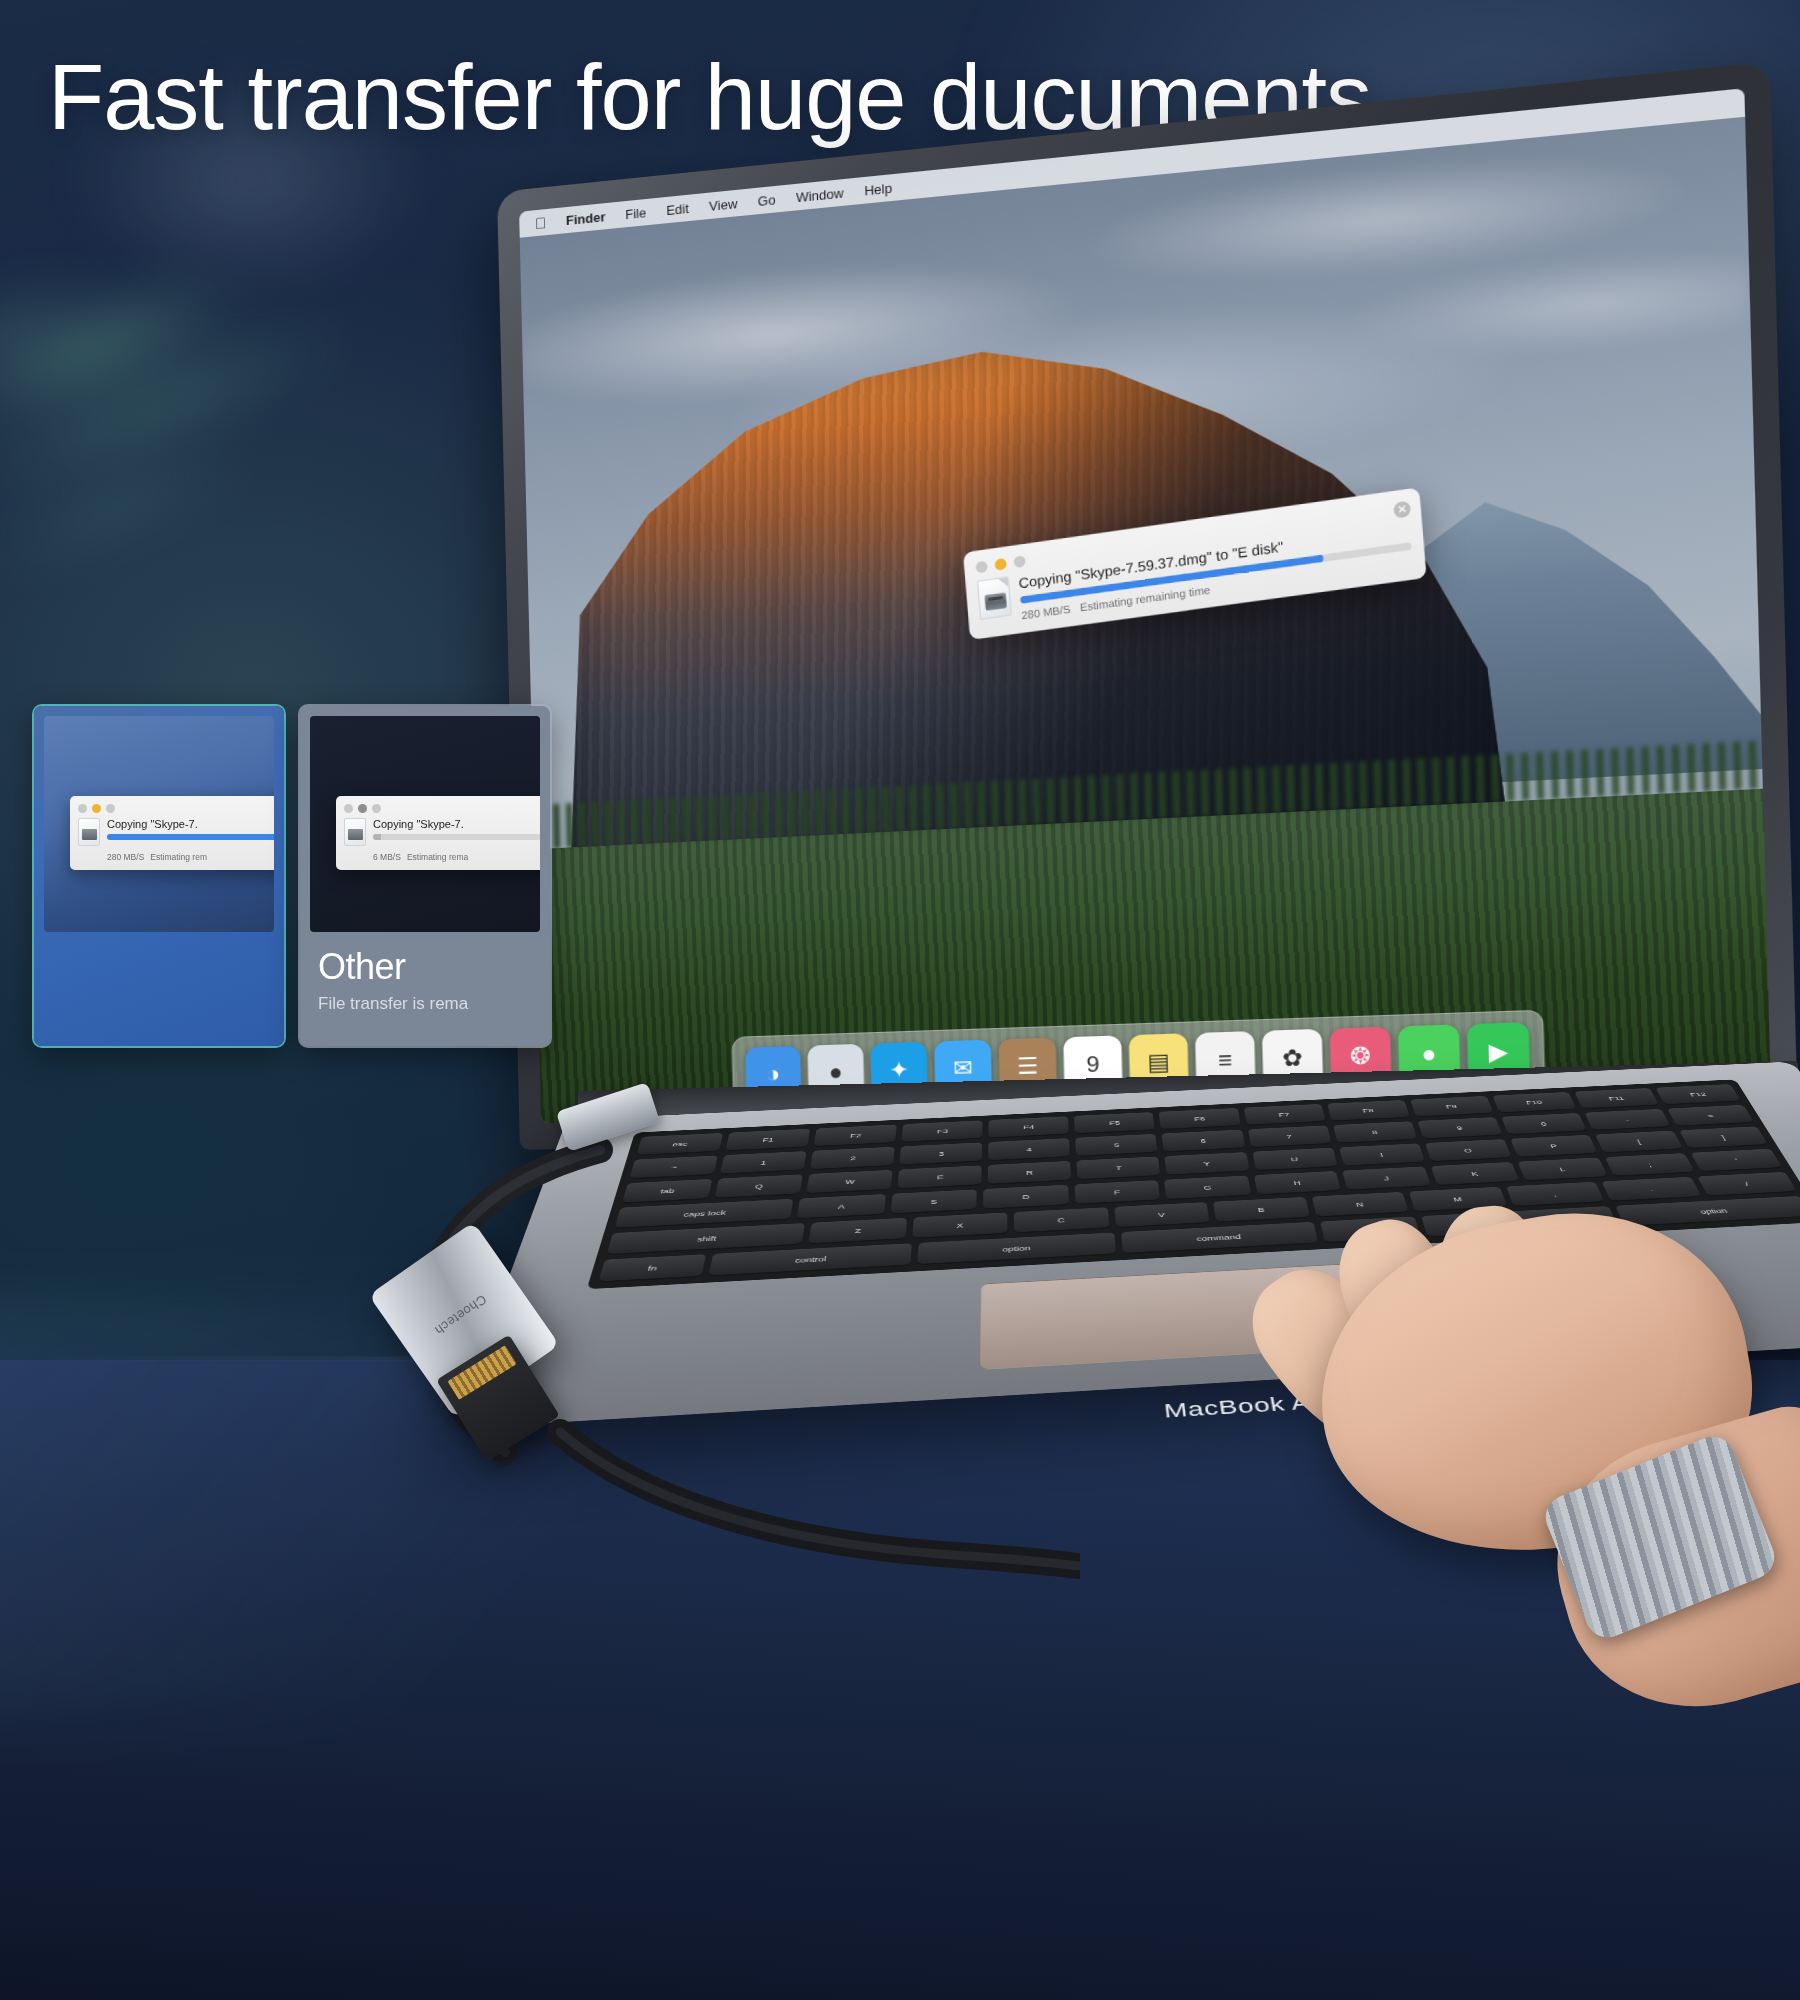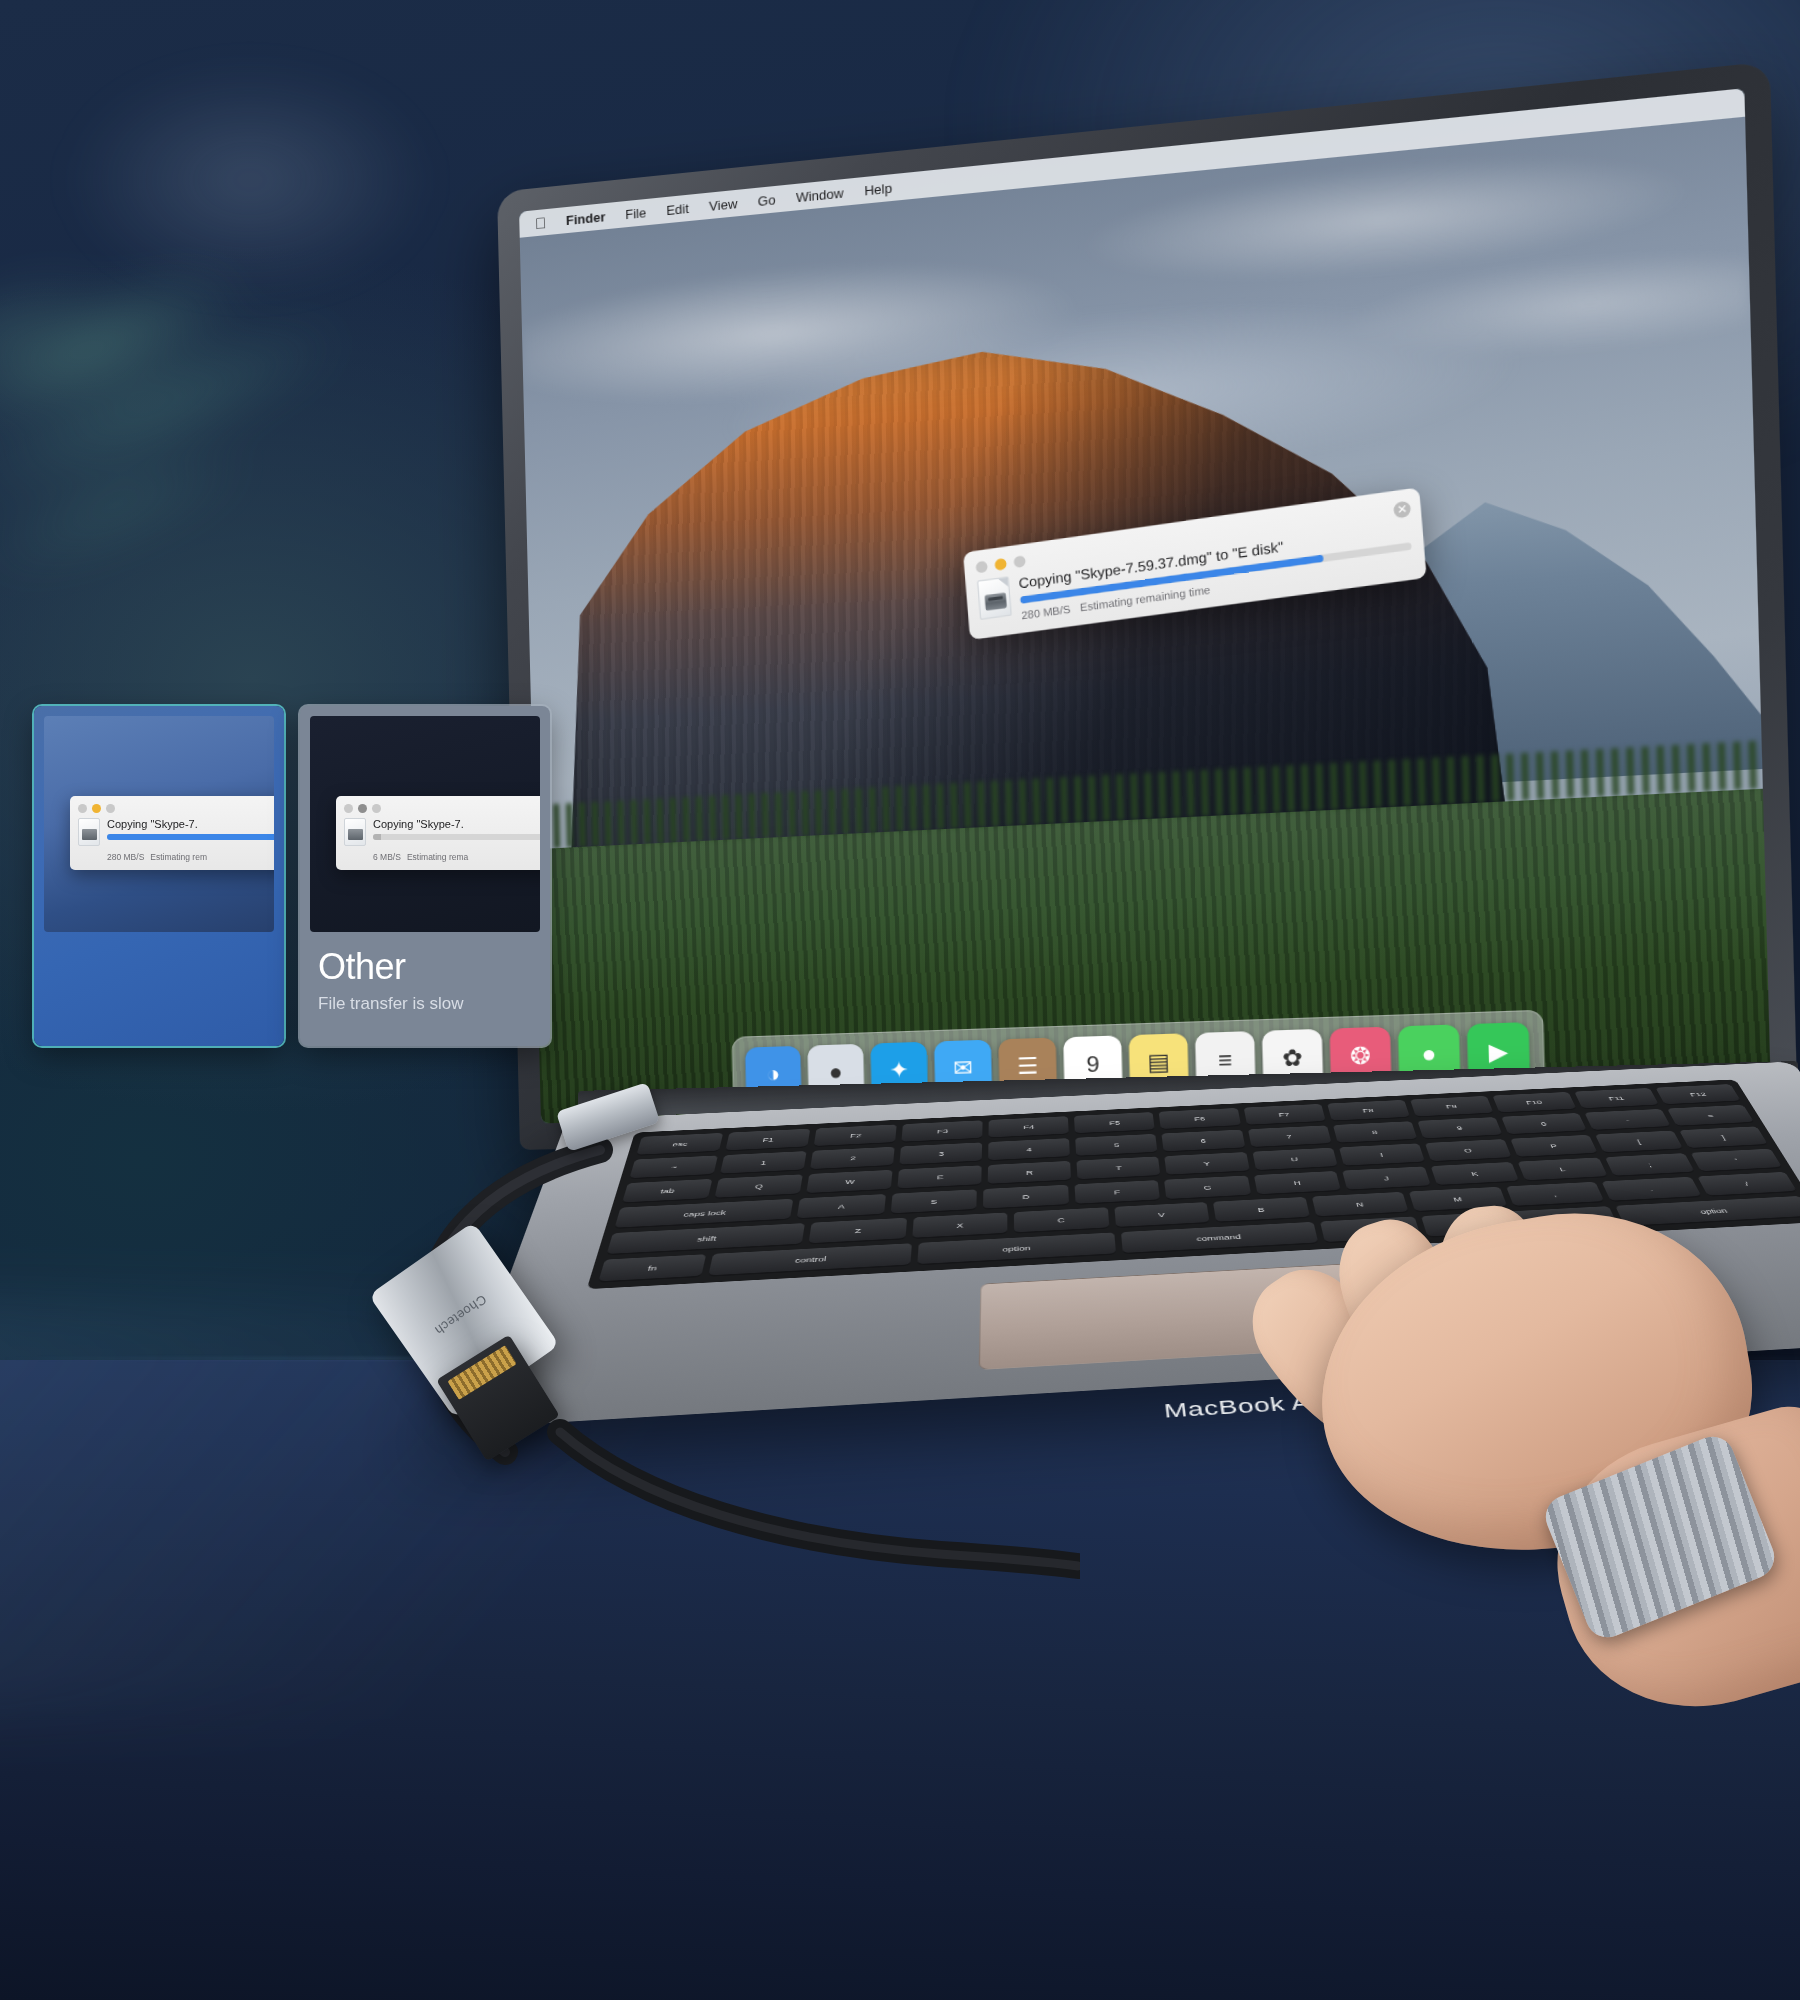--- a/index.html
+++ b/index.html
@@ -401,20 +401,21 @@
 
 <div id="scene">
   <div class="bg-base"></div>
   <div class="bg-moon"></div>
   <div class="bg-feather"></div>
   <div class="bg-glow-tr"></div>
   <div class="desk"></div>
   <div class="desk-edge"></div>
   <div class="desk-sheen"></div>
 
+  <div class="headline">Fast transfer for huge ducuments</div>
 
   <div class="laptop">
     <div class="lid">
       <div class="lid-shell"></div>
       <div class="screen">
         <div class="wall-sky"></div>
         <div class="wall-clouds"></div>
         <div class="wall-mtn-right"></div>
         <div class="wall-cliff"></div>
         <div class="wall-cliff-tex"></div>
@@ -638,17 +639,17 @@
                 <div class="md-progress">
                   <i style="width: 4%; background: rgb(179, 179, 179);"></i>
                 </div>
                 <div class="md-status"><b>6 MB/S</b><span>Estimating rema</span></div>
               </div>
             </div>
           </div>
         </div>
         <div class="card-caption">
           <div class="card-title">Other</div>
-          <div class="card-sub">File transfer is slow</div>
+          <div class="card-sub">File transfer is rema</div>
         </div>
       </div>
     </div>
 </div>
 
 </body></html>

